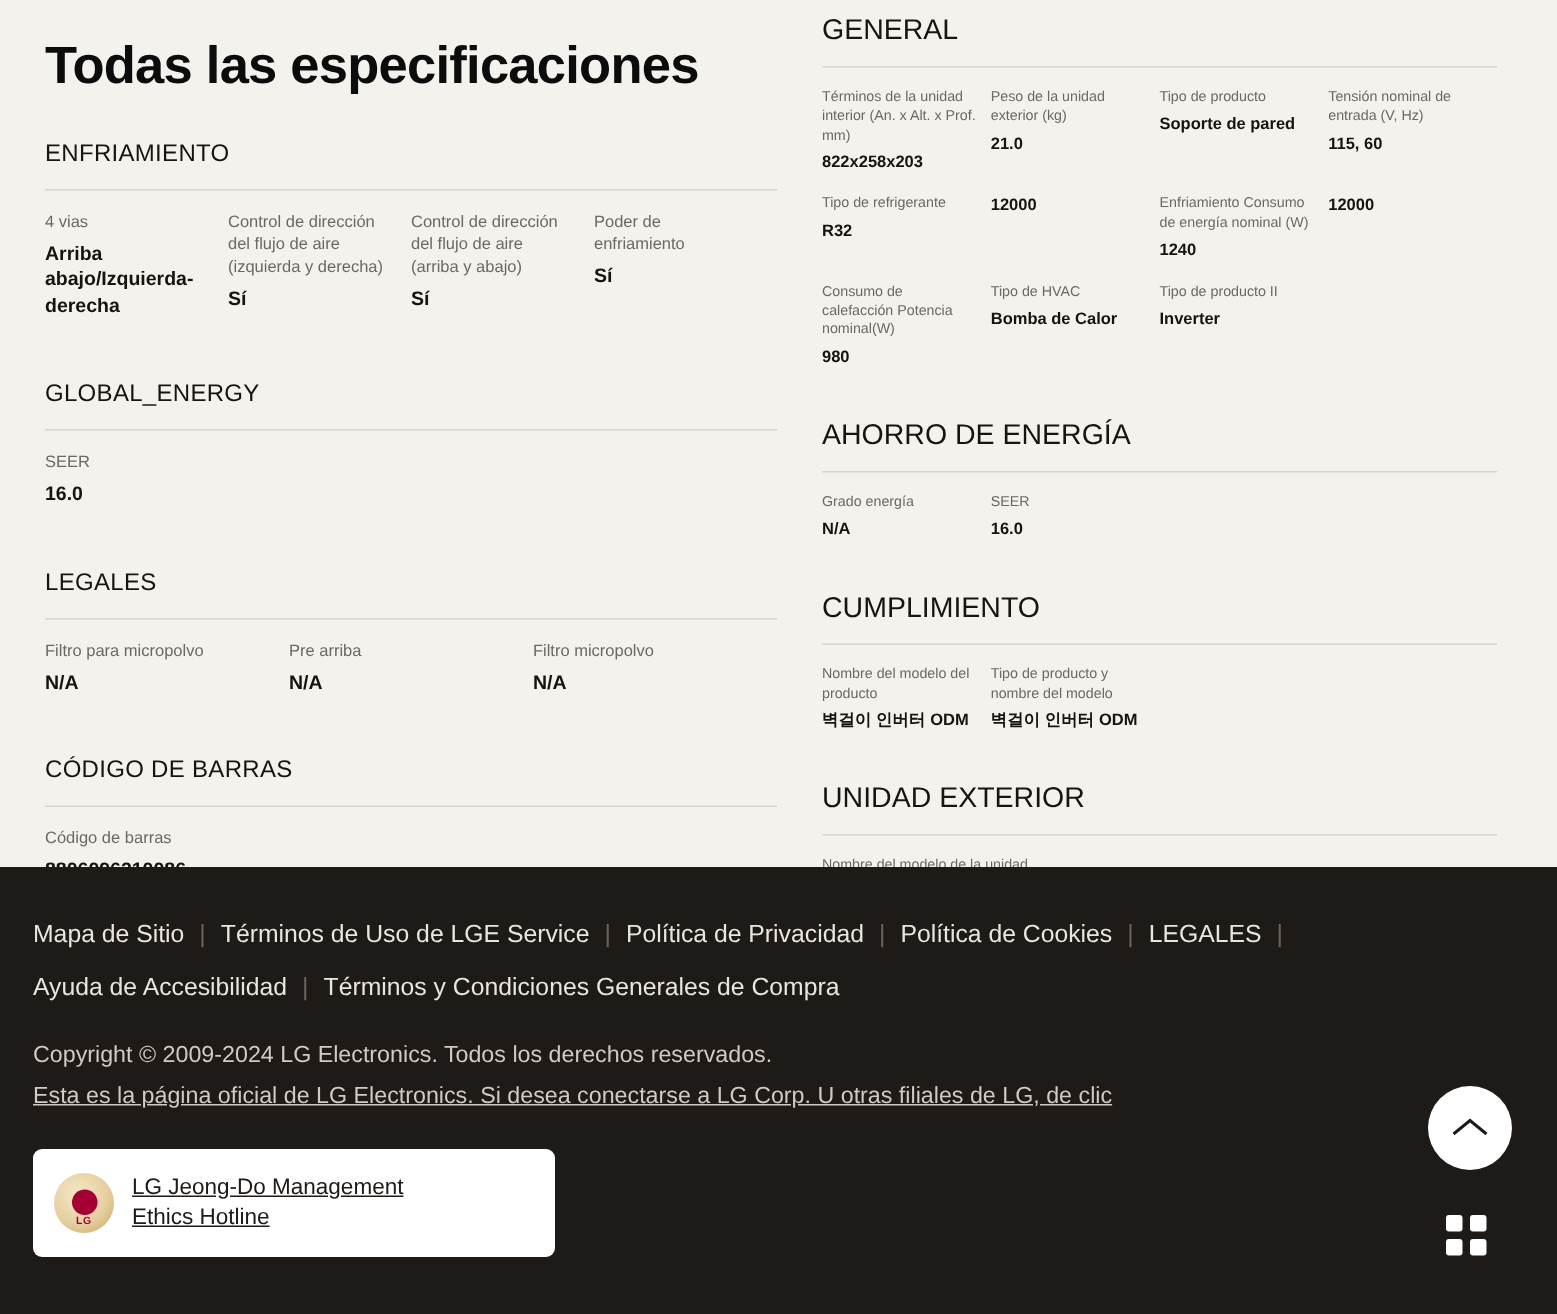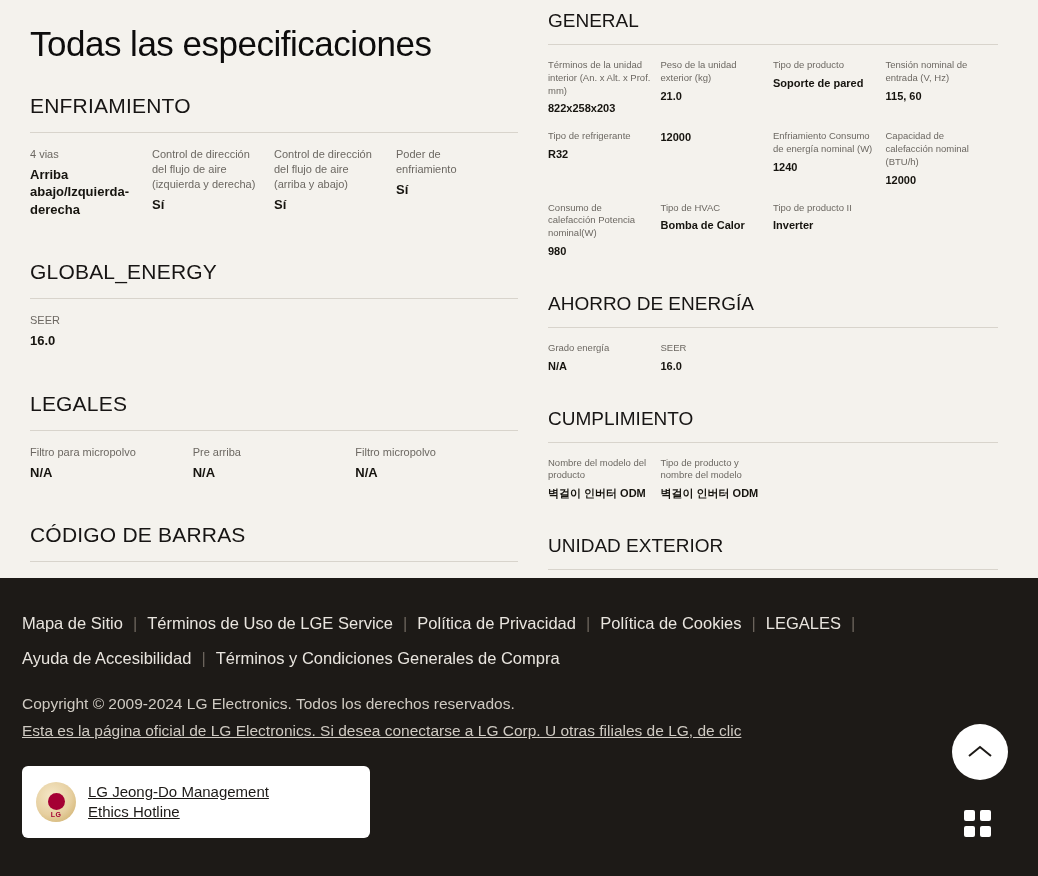--- a/index.html
+++ b/index.html
@@ -25,27 +25,27 @@
   .col-left {
     width: 548px;
     padding: 14px 30px 0 30px;
   }
   .col-right {
     width: 490px;
     padding: 10px 40px 0 0;
   }
   h1.page-title {
     font-size: 35px;
-    font-weight: normal;
+    font-weight: bold;
     letter-spacing: -0.5px;
     margin: 10px 0 30px 0;
     color: #0d0c0c;
   }
   .sec-title {
-    font-size: 21px;
+    font-size: 16px;
     font-weight: normal;
     color: #171514;
     margin: 0 0 14px 0;
     letter-spacing: 0.2px;
   }
   .divider {
     border: 0;
     border-top: 1px solid #d8d4cc;
     margin: 0 0 14px 0;
   }
@@ -293,21 +293,20 @@
             <div class="v">R32</div>
           </div>
           <div class="cell">
             <div class="v">12000</div>
           </div>
           <div class="cell">
             <div class="k">Enfriamiento Consumo de energía nominal (W)</div>
             <div class="v">1240</div>
           </div>
           <div class="cell">
-            <div class="k">Capacidad de calefacción nominal (BTU/h)</div>
             <div class="v">12000</div>
           </div>
           <div class="cell">
             <div class="k">Consumo de calefacción Potencia nominal(W)</div>
             <div class="v">980</div>
           </div>
           <div class="cell">
             <div class="k">Tipo de HVAC</div>
             <div class="v">Bomba de Calor</div>
           </div>

